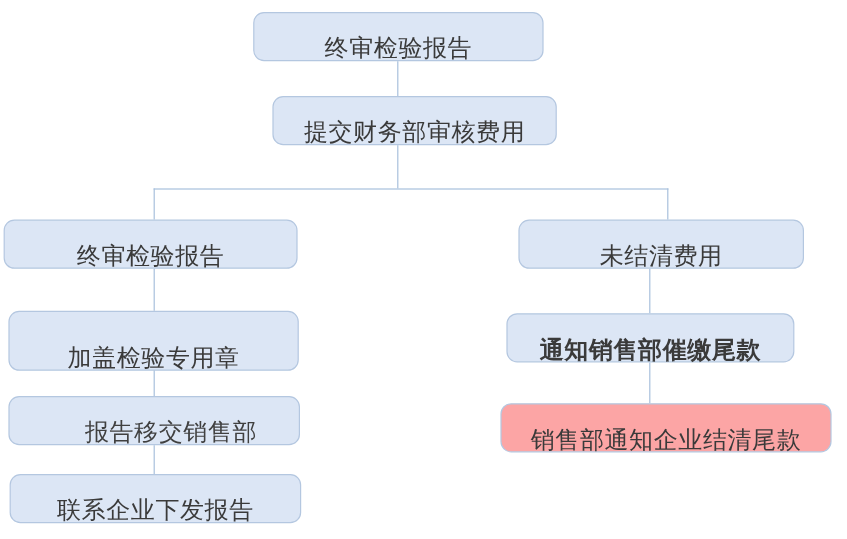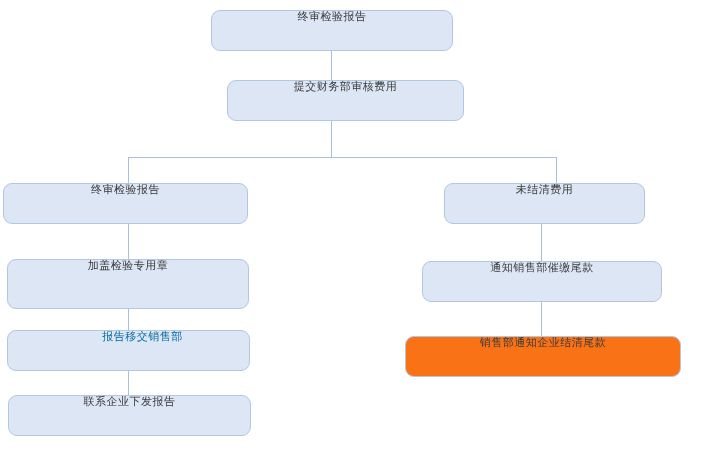--- a/index.html
+++ b/index.html
@@ -15,24 +15,24 @@
     font-family: "DejaVu Sans", "Liberation Sans", sans-serif;
     overflow: hidden;
   }
   .node {
     position: absolute;
     box-sizing: border-box;
     background: #dce6f5;
     border: 1px solid #b4c7e0;
     border-radius: 9px;
     display: flex;
-    align-items: flex-start;
+    align-items: flex-end;
     justify-content: center;
     color: #3a3a3a;
-    font-size: 11px;
+    font-size: 20px;
     line-height: 1;
     letter-spacing: 0.5px;
     white-space: nowrap;
   }
   .conn {
     position: absolute;
     background: #a8c0dc;
   }
   .conn.v { width: 1px; }
   .conn.h { height: 1px; }
@@ -53,31 +53,31 @@
     <div class="conn v" style="left: 128px; top: 371px; height: 24px; background: rgb(168, 192, 220);"></div>
     <div class="node" style="left: 211px; top: 10px; width: 242px; height: 41px; background: rgb(220, 230, 245); border-color: rgb(180, 199, 224);">
       <span style="color: rgb(58, 58, 58);">终审检验报告</span>
     </div>
     <div class="node" style="left: 211px; top: 80px; width: 237px; height: 41px; background: rgb(220, 230, 245); border-color: rgb(180, 199, 224); margin-left: 16px;">
       <span style="color: rgb(58, 58, 58);">提交财务部审核费用</span>
     </div>
     <div class="node" style="left: 3px; top: 183px; width: 245px; height: 41px; background: rgb(220, 230, 245); border-color: rgb(180, 199, 224);">
       <span style="color: rgb(58, 58, 58);">终审检验报告</span>
     </div>
-    <div class="node" style="left: 444px; top: 183px; width: 201px; height: 41px; background: rgb(220, 230, 245); border-color: rgb(180, 199, 224);">
+    <div class="node" style="left: 432px; top: 183px; width: 238px; height: 41px; background: rgb(220, 230, 245); border-color: rgb(180, 199, 224);">
       <span style="color: rgb(58, 58, 58);">未结清费用</span>
     </div>
     <div class="node" style="left: 7px; top: 259px; width: 242px; height: 50px; background: rgb(220, 230, 245); border-color: rgb(180, 199, 224);">
       <span style="color: rgb(58, 58, 58);">加盖检验专用章</span>
     </div>
     <div class="node" style="left: 422px; top: 261px; width: 240px; height: 41px; background: rgb(220, 230, 245); border-color: rgb(180, 199, 224);">
-      <span style="color: rgb(58, 58, 58);">通知销售部催缴尾款</span>
+      <span style="color: rgb(58, 58, 58); font-weight: bold;">通知销售部催缴尾款</span>
     </div>
     <div class="node" style="left: 7px; top: 330px; width: 243px; height: 41px; background: rgb(220, 230, 245); border-color: rgb(180, 199, 224);">
-      <span style="color: #0369a1; margin-left: 28px;">报告移交销售部</span>
+      <span style="color: #404040; margin-left: 28px;">报告移交销售部</span>
     </div>
-    <div class="node" style="left: 405px; top: 336px; width: 276px; height: 41px; background: #f97316; border-color: rgb(180, 199, 224);">
+    <div class="node" style="left: 417px; top: 336px; width: 276px; height: 41px; background: #fca5a5; border-color: rgb(180, 199, 224);">
       <span style="color: rgb(58, 58, 58);">销售部通知企业结清尾款</span>
     </div>
     <div class="node" style="left: 8px; top: 395px; width: 243px; height: 41px; background: rgb(220, 230, 245); border-color: rgb(180, 199, 224);">
       <span style="color: rgb(58, 58, 58);">联系企业下发报告</span>
     </div>
   </div>
 
 </body></html>

